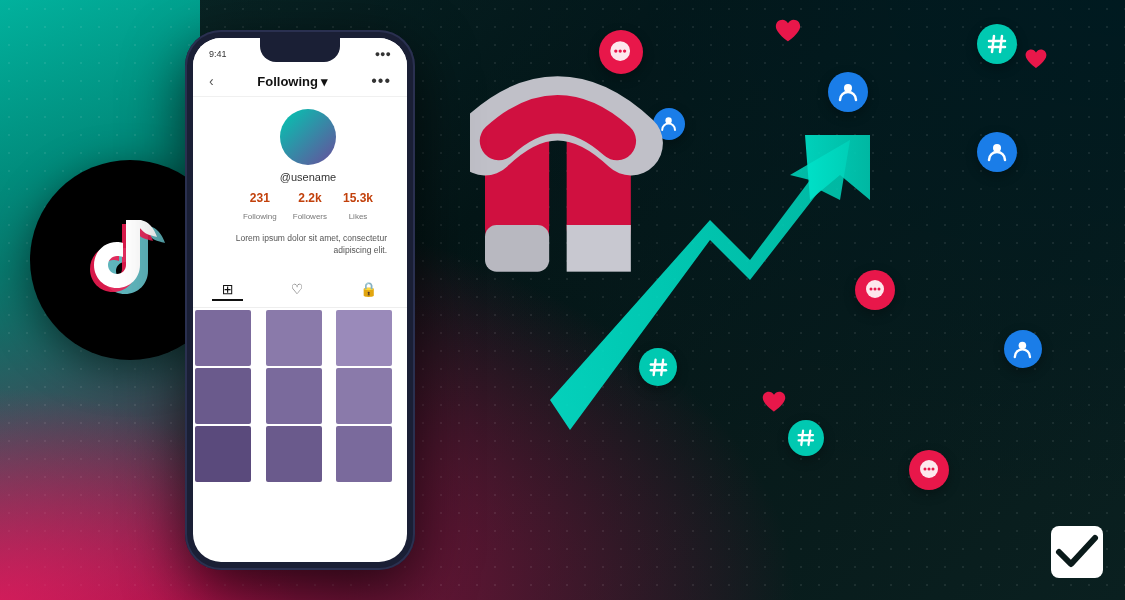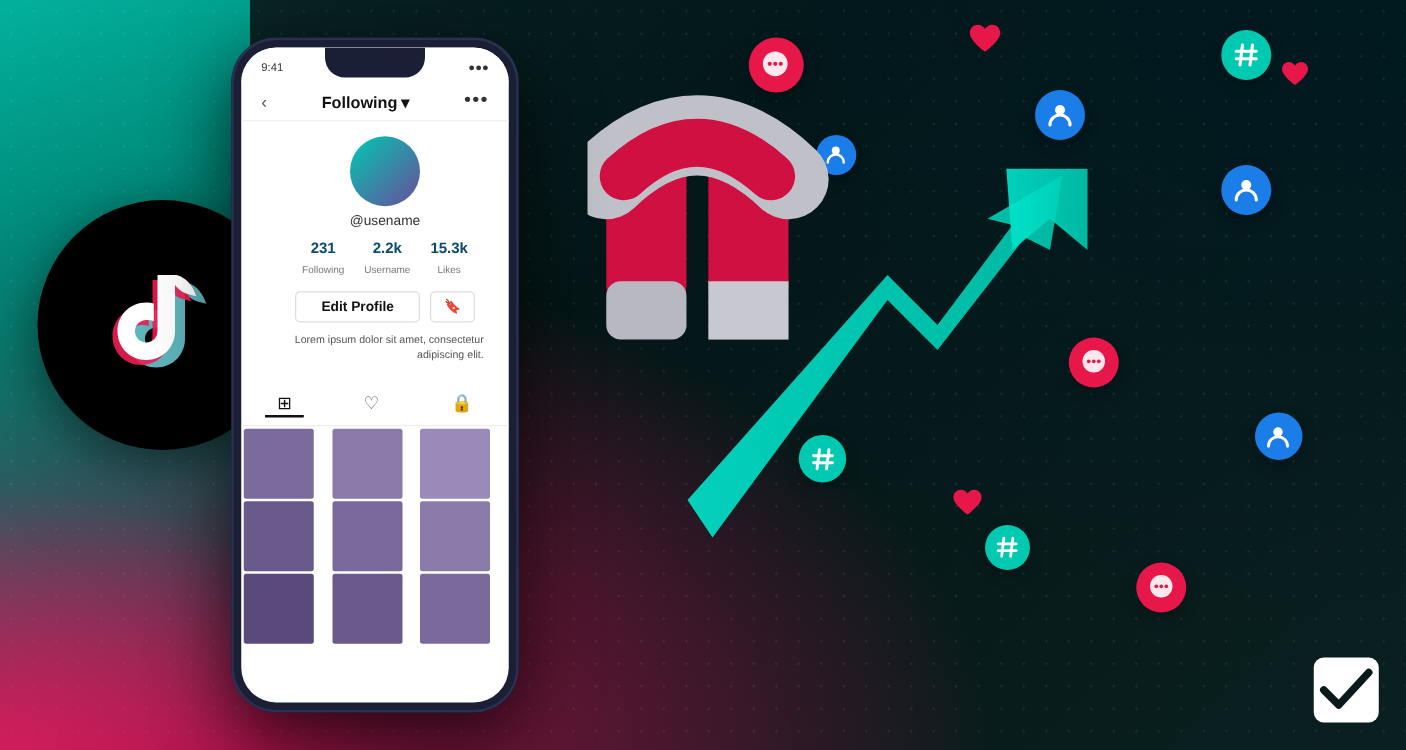--- a/index.html
+++ b/index.html
@@ -170,21 +170,21 @@
       margin-bottom: 10px;
     }
 
     .stat-item {
       text-align: center;
     }
 
     .stat-number {
       font-size: 12px;
       font-weight: 700;
-      color: #0c4a6e;
+      color: #c2410c;
       display: block;
     }
 
     .stat-label {
       font-size: 8px;
       color: #777;
     }
 
     .profile-buttons {
       display: flex;
@@ -347,32 +347,28 @@
         <div class="avatar-circle"></div>
         <div class="profile-username">@usename</div>
 
         <div class="profile-stats">
           <div class="stat-item">
             <span class="stat-number">231</span>
             <span class="stat-label">Following</span>
           </div>
           <div class="stat-item">
             <span class="stat-number">2.2k</span>
-            <span class="stat-label">Username</span>
+            <span class="stat-label">Followers</span>
           </div>
           <div class="stat-item">
             <span class="stat-number">15.3k</span>
             <span class="stat-label">Likes</span>
           </div>
         </div>
 
-        <div class="profile-buttons">
-          <button class="edit-profile-btn">Edit Profile</button>
-          <button class="bookmark-btn">🔖</button>
-        </div>
 
         <div class="profile-bio">Lorem ipsum dolor sit amet, consectetur adipiscing elit.</div>
       </div>
 
       <div class="phone-tabs">
         <span class="phone-tab active">⊞</span>
         <span class="phone-tab">♡</span>
         <span class="phone-tab">🔒</span>
       </div>
 

